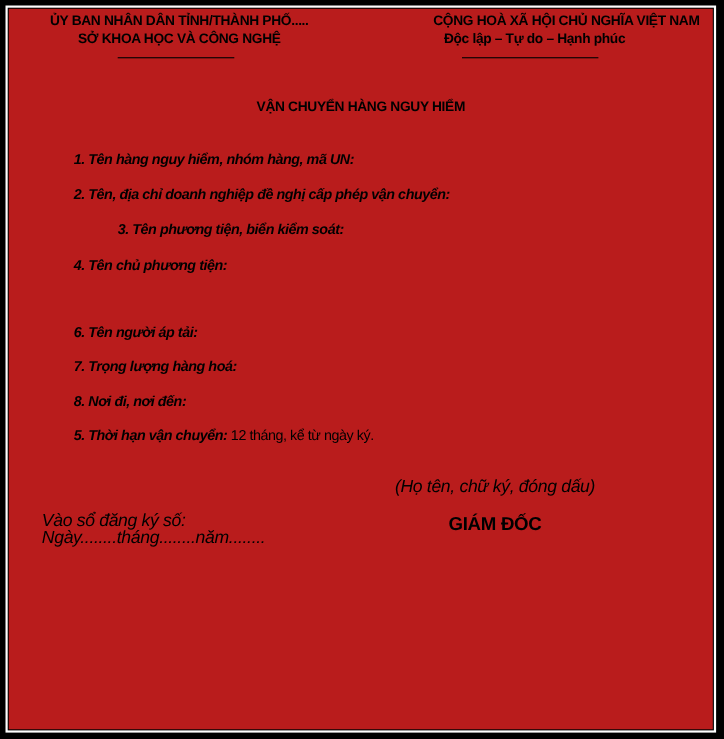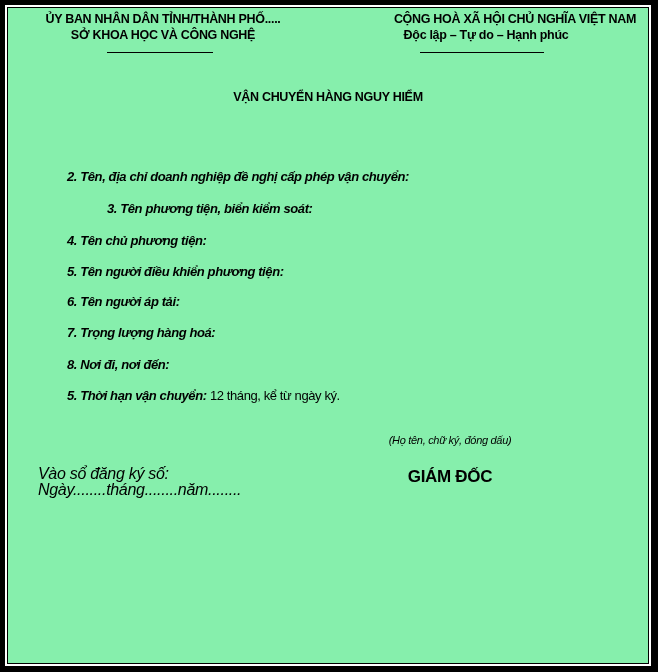--- a/index.html
+++ b/index.html
@@ -11,42 +11,42 @@
     .frame-gap {
       position: absolute; left: 5px; top: 5px; width: 646px; height: 661px;
       background: #fff;
     }
     .frame-inner {
       position: absolute; left: 7px; top: 7px; width: 642px; height: 657px;
       background: #000;
     }
     .page {
       position: absolute; left: 8px; top: 8px; width: 640px; height: 655px;
-      background: #86efac;
+      background: #b91c1c;
       font-family: "Liberation Sans", sans-serif;
       color: #000;
     }
     .abs { position: absolute; white-space: nowrap; }
     .hdr {
       font-weight: bold; font-size: 12.5px; letter-spacing: -0.3px;
       text-align: center;
     }
     .rule { position: absolute; height: 1px; background: #000; }
     .title {
       font-weight: bold; font-size: 12.5px; letter-spacing: -0.3px;
       text-align: center; width: 640px; left: 0;
     }
     .item {
       font-weight: bold; font-style: italic; font-size: 13px; letter-spacing: -0.4px;
       left: 59px;
     }
     .item .val { font-weight: normal; font-style: normal; }
     .sig { text-align: center; width: 240px; left: 322px; }
     .sig-title { font-weight: bold; font-size: 17px; letter-spacing: -0.3px; margin-top: 48px; }
-    .sig-note { font-style: italic; font-size: 11px; letter-spacing: -0.3px; }
+    .sig-note { font-style: italic; font-size: 16px; letter-spacing: -0.3px; }
     .reg { font-style: italic; font-size: 16px; letter-spacing: -0.3px; left: 30px; }
   </style>
 </head>
 <body>
 
 <div class="frame-outer"></div>
 <div class="frame-gap"></div>
 <div class="frame-inner"></div>
 
 <div class="page">
@@ -54,31 +54,31 @@
   <div class="abs hdr" style="left:10px; top:4px; width:290px;">ỦY BAN NHÂN DÂN TỈNH/THÀNH  PHỐ.....</div>
   <div class="abs hdr" style="left:10px; top:20px; width:290px;text-align:center;">SỞ KHOA HỌC VÀ CÔNG NGHỆ</div>
   <div class="rule" style="left:99px; top:44px; width:106px;"></div>
 
   <div class="abs hdr" style="left:328px; top:4px; width:300px;text-align:right;">CỘNG HOÀ XÃ HỘI CHỦ NGHĨA VIỆT NAM</div>
   <div class="abs hdr" style="left:328px; top:20px; width:300px;">Độc lập – Tự do – Hạnh phúc</div>
   <div class="rule" style="left:412px; top:44px; width:124px;"></div>
 
   <div class="abs title" style="top:82px;">VẬN CHUYỂN  HÀNG NGUY HIỂM</div>
 
+  <div class="abs item" style="top:129px;">
+    <span>1. Tên hàng nguy hiểm, nhóm hàng, mã UN:</span><span class="val"></span>
+  </div>
   <div class="abs item" style="top:161px;">
     <span>2. Tên, địa chỉ doanh nghiệp đề nghị cấp phép vận chuyển:</span><span class="val"></span>
   </div>
   <div class="abs item" style="top:193px;margin-left:40px;">
     <span>3. Tên phương tiện, biển kiểm soát:</span><span class="val"></span>
   </div>
   <div class="abs item" style="top:225px;">
     <span>4. Tên chủ phương tiện:</span><span class="val"></span>
-  </div>
-  <div class="abs item" style="top:256px;">
-    <span>5. Tên người điều khiển phương tiện:</span><span class="val"></span>
   </div>
   <div class="abs item" style="top:286px;">
     <span>6. Tên người áp tải:</span><span class="val"></span>
   </div>
   <div class="abs item" style="top:317px;">
     <span>7. Trọng lượng hàng hoá:</span><span class="val"></span>
   </div>
   <div class="abs item" style="top:349px;">
     <span>8. Nơi đi, nơi đến:</span><span class="val"></span>
   </div>

